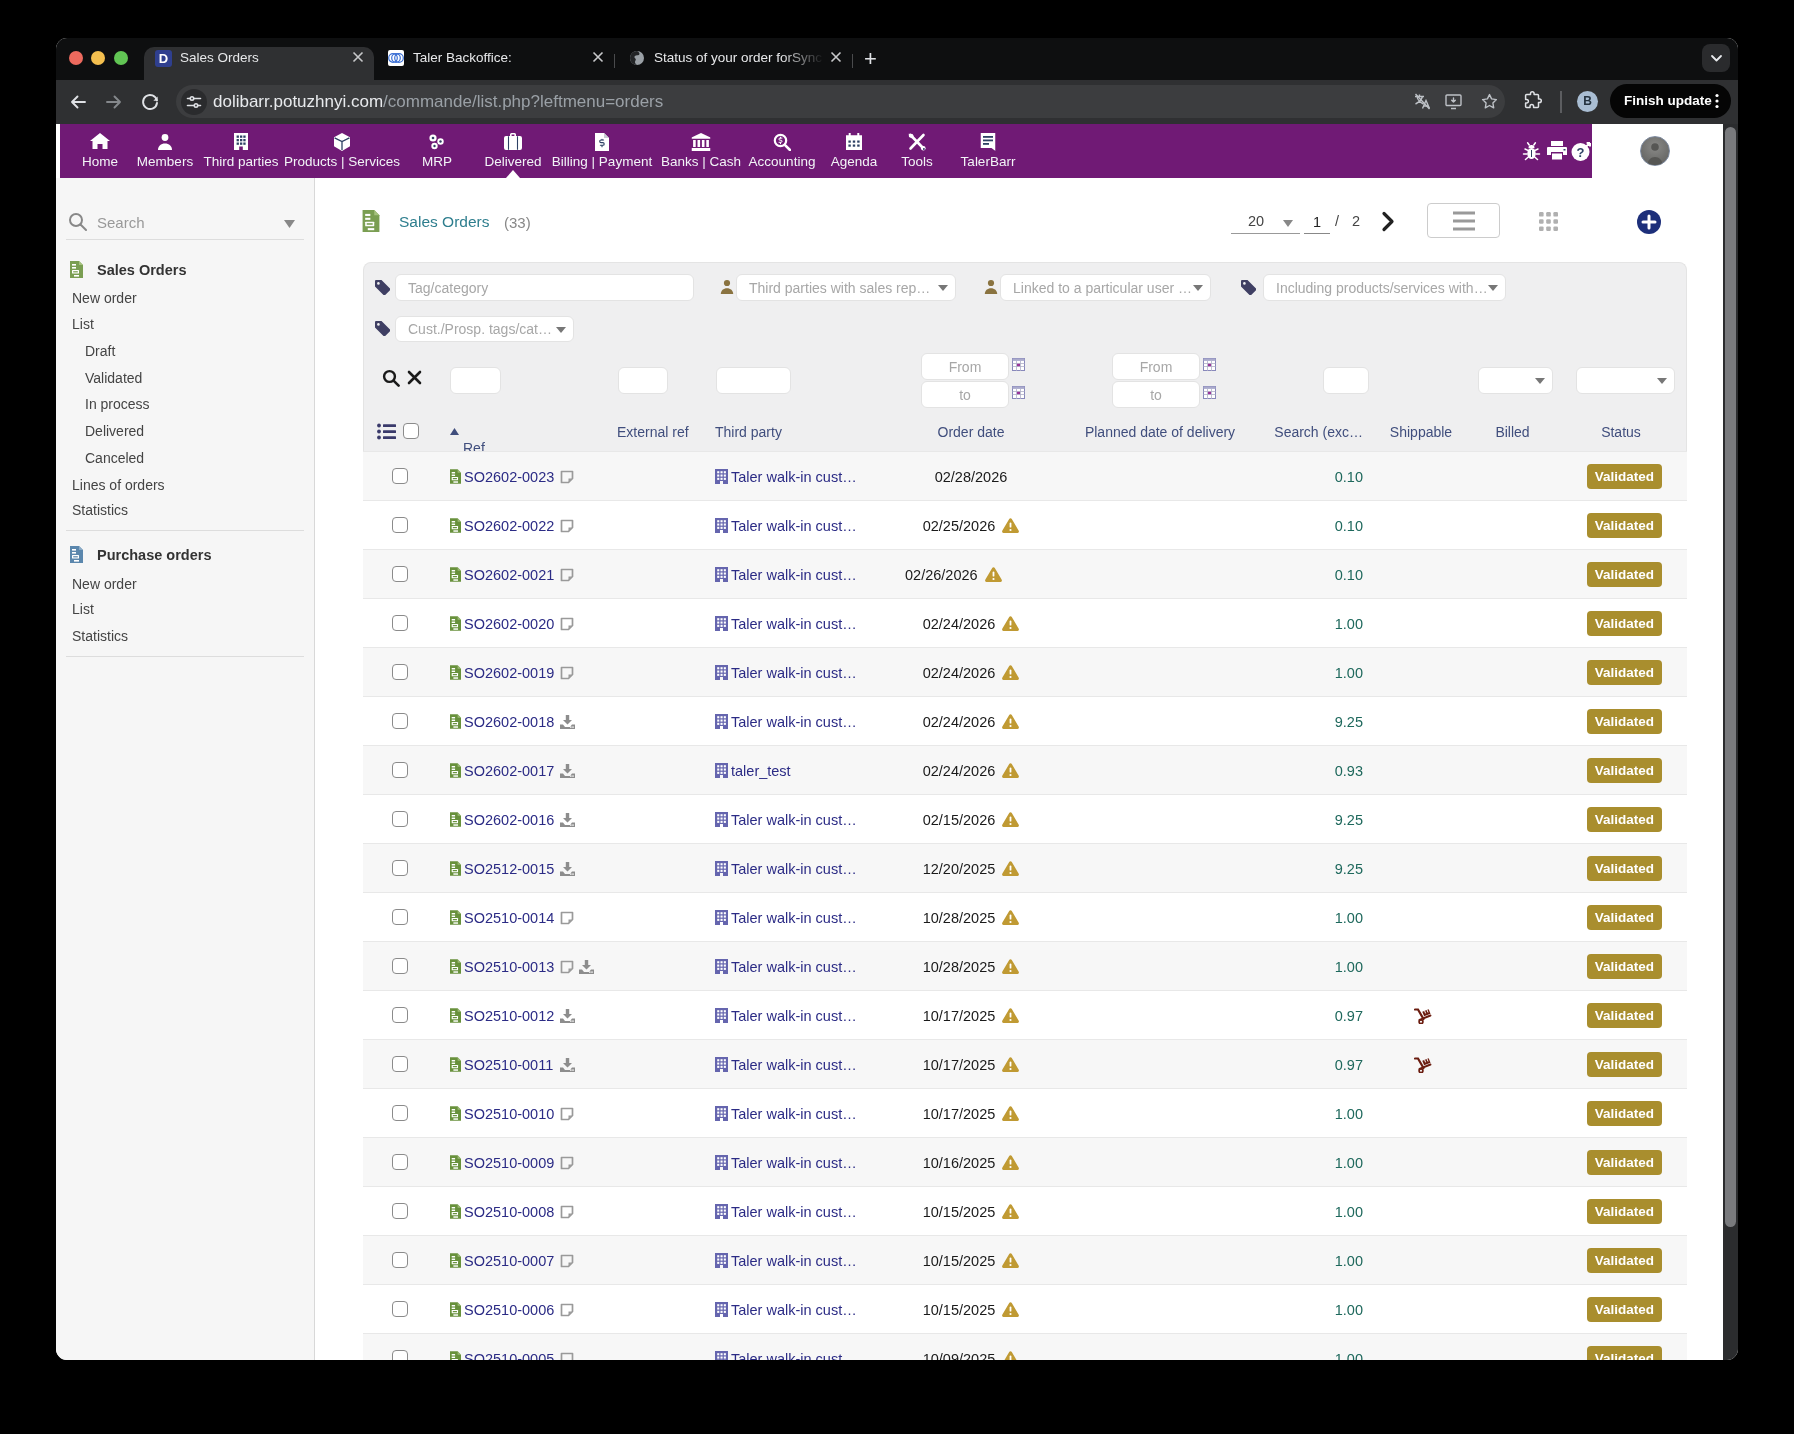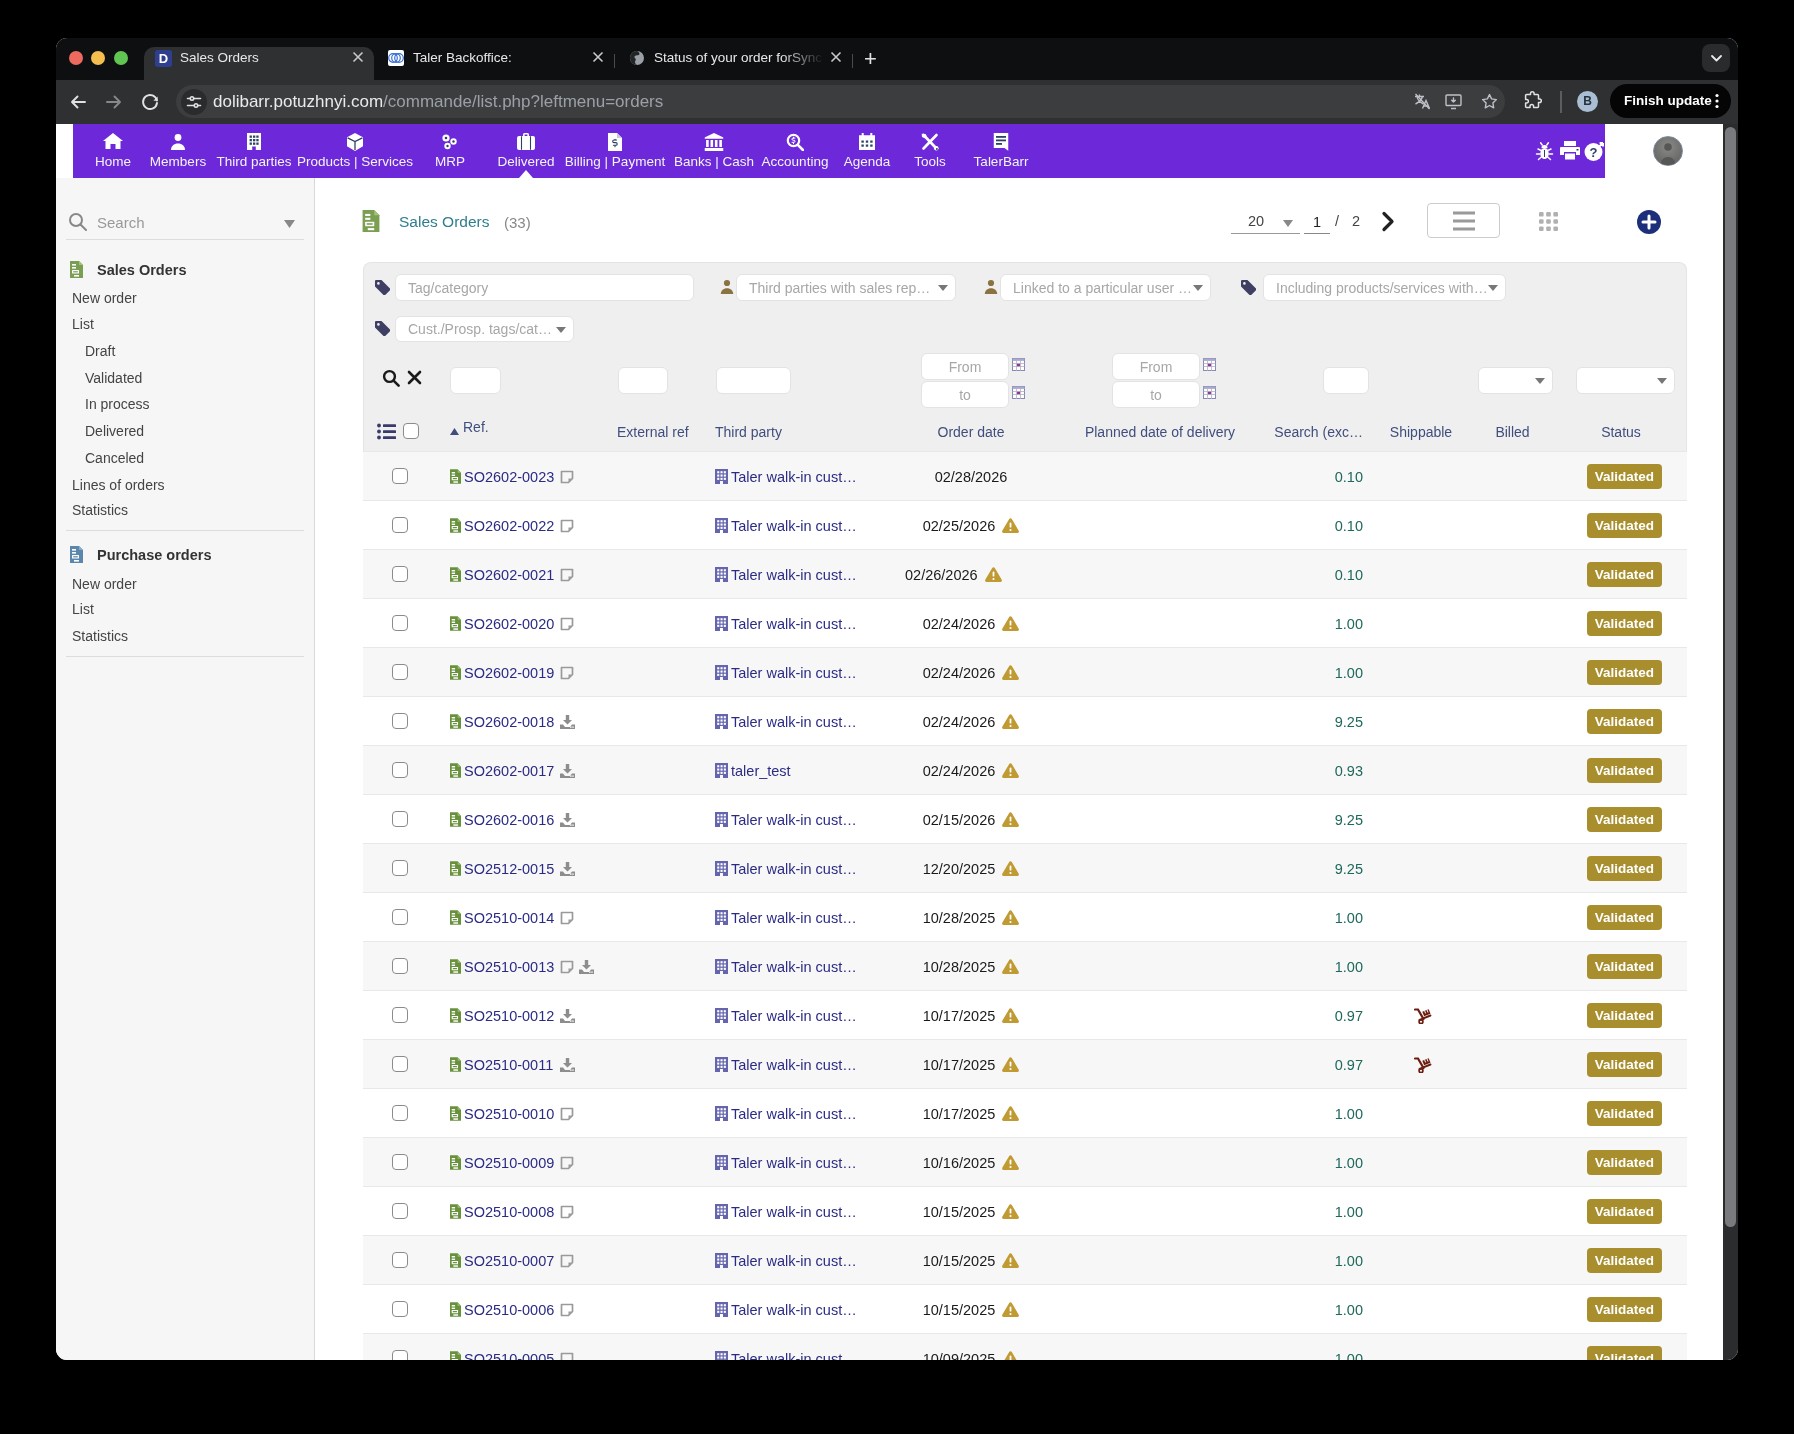--- a/index.html
+++ b/index.html
@@ -12,21 +12,21 @@
 .tclose svg{display:block}
 .tabsep{position:absolute;top:16px;width:1px;height:14px;background:#4a4b4d}
 
 .toolbar{position:absolute;left:0;top:42px;width:100%;height:44px;background:#2f3032}
 .pill{position:absolute;left:120px;top:5px;width:1329px;height:33px;background:#3c3d3f;border-radius:17px}
 .tunec{position:absolute;left:5px;top:3.5px;width:26px;height:26px;border-radius:50%;background:#2a2b2d}
 .urltxt{position:absolute;left:37px;top:7px;font-size:17px;color:#e8eaed;white-space:nowrap}
 .urltxt span{color:#9aa0a6}
 .finish{position:absolute;left:1554px;top:4px;width:121px;height:34px;background:#050505;border-radius:17px;color:#fff;font-size:13.5px;font-weight:700}
 
-.navbar{position:absolute;left:17px;top:86px;width:1532px;height:54px;background:#6d28d9}
+.navbar{position:absolute;left:4px;top:86px;width:1532px;height:54px;background:#701a75}
 .mitem{position:absolute;top:0;height:54px;color:#f2f4f7;text-align:center}
 .mlabel{position:absolute;top:30px;left:50%;transform:translateX(-50%);font-size:13.5px;white-space:nowrap}
 .micon{position:absolute;top:9px;left:50%;transform:translateX(-50%)}
 .caret-up{position:absolute;top:46px;width:0;height:0;border-left:7px solid transparent;border-right:7px solid transparent;border-bottom:8px solid #fff}
 .nric{position:absolute;top:17px;color:#fff}
 
 .sidebar{position:absolute;left:0;top:140px;width:259px;height:1182px;background:#f6f6f6;border-right:1px solid #d8d8d8}
 .sitem{position:absolute;font-size:14px;color:#444;white-space:nowrap}
 .shead{position:absolute;font-size:14.5px;font-weight:700;color:#333;white-space:nowrap}
 .sline{position:absolute;left:10px;width:238px;height:1px;background:#ddd}
@@ -485,21 +485,21 @@
             <circle cx="2" cy="14.5" r="1.9"></circle>
             <rect x="6" y="1.2" width="13" height="2.7" rx="0.5"></rect>
             <rect x="6" y="7.2" width="13" height="2.7" rx="0.5"></rect>
             <rect x="6" y="13.2" width="13" height="2.7" rx="0.5"></rect>
           </g>
         </svg>
 <div class="cb" style="position:absolute;left:40px;top:10px"></div>
 <svg style="position:absolute;left:87px;top:15px" width="9" height="7" viewBox="0 0 9 7">
           <path d="M4.5 0L9 7H0z" fill="#404e7d"></path>
         </svg>
-<span style="position:absolute;left:100px;top:6px">Ref.</span>
+<span style="position:absolute;left:100px;top:27px">Ref.</span>
 <span style="position:absolute;left:254px;top:11px">External ref</span>
 <span style="position:absolute;left:352px;top:11px">Third party</span>
 <div style="position:absolute;left:542px;top:11px;width:132px;text-align:center">Order date</div>
 <div style="position:absolute;left:674px;top:11px;width:246px;text-align:center">Planned date of delivery</div>
 <div style="position:absolute;left:890px;top:11px;width:110px;text-align:right;white-space:nowrap">Search (exc…</div>
 <div style="position:absolute;left:1009px;top:11px;width:98px;text-align:center">Shippable</div>
 <div style="position:absolute;left:1107px;top:11px;width:85px;text-align:center">Billed</div>
 <div style="position:absolute;left:1192px;top:11px;width:132px;text-align:center">Status</div>
 </div>
 <div class="row odd" style="top:273px">

